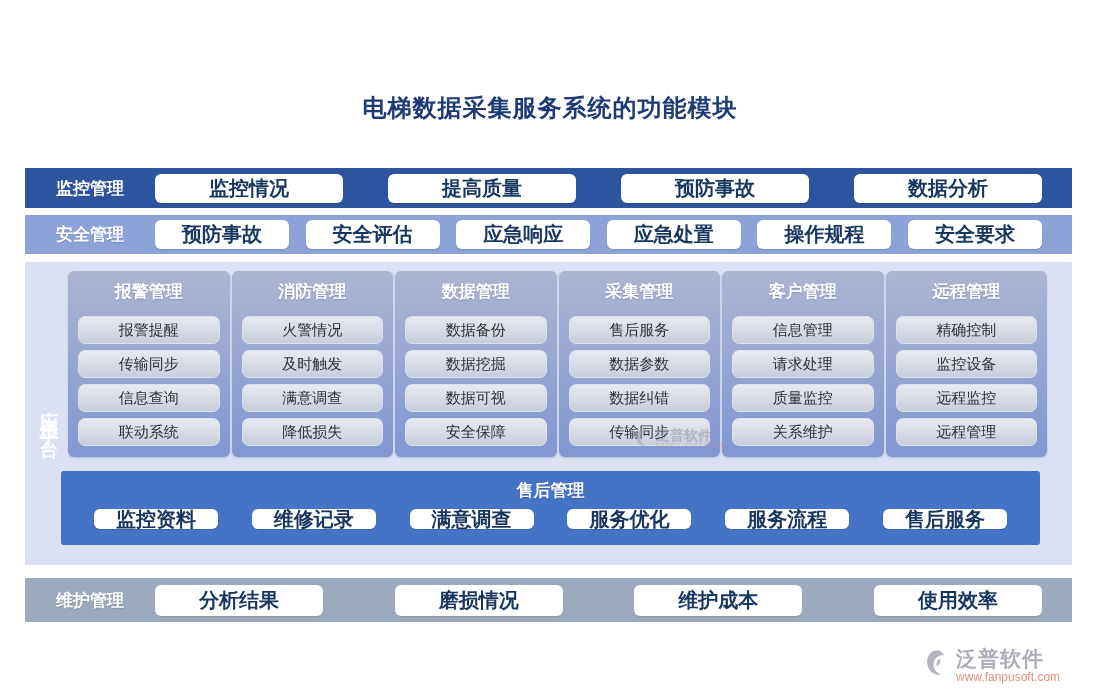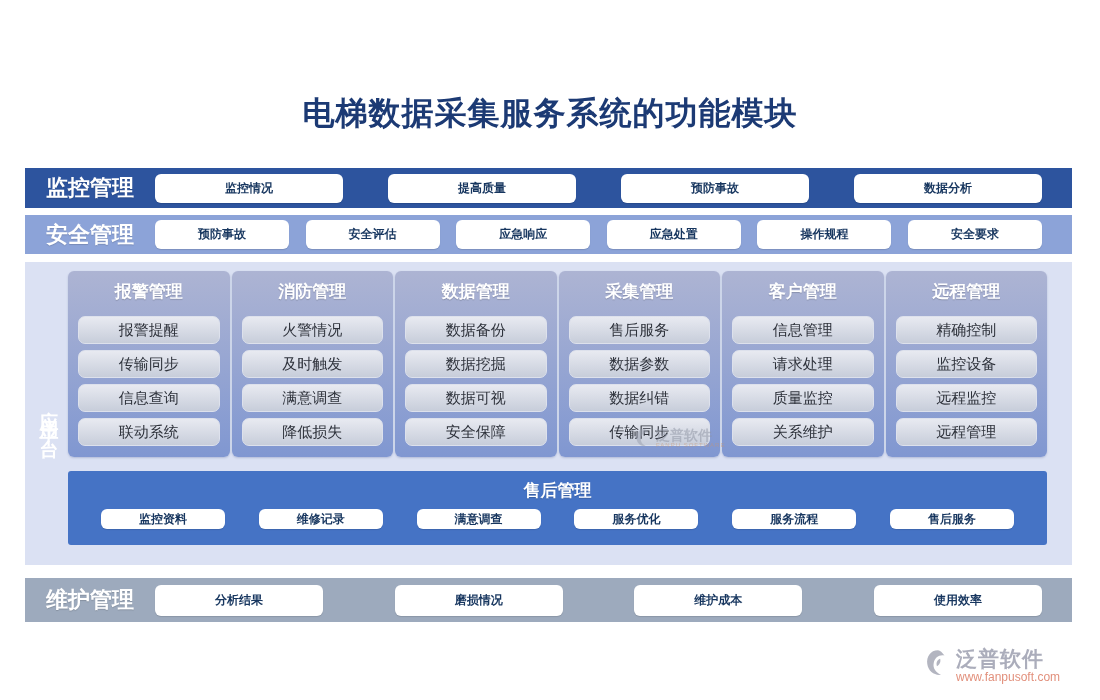--- a/index.html
+++ b/index.html
@@ -5,44 +5,44 @@
   * { margin: 0; padding: 0; box-sizing: border-box; }
   html, body { width: 1100px; height: 700px; }
   body {
     font-family: "Liberation Sans", "DejaVu Sans", sans-serif;
     background: #ffffff;
   }
   .page { position: relative; width: 1100px; height: 700px; background: #ffffff; overflow: hidden; }
 
   .title {
     position: absolute; top: 92px; left: 0; width: 100%;
-    text-align: center; font-size: 32px; font-weight: bold;
+    text-align: center; font-size: 24px; font-weight: bold;
     color: #1c3a74; letter-spacing: 1px;
   }
 
   .band {
     position: absolute; left: 25px; width: 1047px;
     display: flex; align-items: center;
   }
   .band-monitor { top: 168px; height: 40px; background: #2d549e; }
   .band-safety  { top: 215px; height: 39px; background: #8ca3d8; }
   .band-maintenance { top: 578px; height: 44px; background: #9daabd; }
 
   .band-label {
     flex: 0 0 130px; text-align: center;
-    color: #ffffff; font-weight: bold; font-size: 22px;
+    color: #ffffff; font-weight: bold; font-size: 17px;
     text-shadow: 0 1px 1px rgba(0,0,0,0.15);
   }
   .band-buttons {
     flex: 1; display: flex; align-items: center;
     justify-content: space-between; padding-right: 30px;
   }
   .pill {
     background: #ffffff; border: none; border-radius: 6px;
-    height: 29px; font-size: 12px; font-weight: bold; color: #17365f;
+    height: 29px; font-size: 20px; font-weight: bold; color: #17365f;
     font-family: inherit; display: flex; align-items: center; justify-content: center;
     cursor: pointer; box-shadow: 0 1px 1px rgba(0,0,0,0.12);
   }
   .band-monitor .pill { width: 188px; }
   .band-safety  .pill { width: 134px; }
   .band-maintenance .pill { width: 168px; height: 31px; }
 
   .platform {
     position: absolute; left: 25px; top: 262px;
     width: 1047px; height: 303px; background: #dbe1f3;
@@ -70,21 +70,21 @@
   }
   .module-item {
     display: flex; align-items: center; justify-content: center;
     width: 100%; height: 28px; margin-bottom: 6px;
     background: linear-gradient(180deg, #e8eaf1 0%, #c7cdda 100%);
     border: 1px solid #dde1ec; border-radius: 7px;
     font-family: inherit; font-size: 15px; color: #2e323b; cursor: pointer;
   }
 
   .aftersales {
-    position: absolute; left: 43px; top: 209px; width: 979px; height: 74px;
+    position: absolute; left: 36px; top: 209px; width: 979px; height: 74px;
     background: #4573c5; border-radius: 3px;
   }
   .aftersales-title {
     text-align: center; color: #ffffff; font-weight: bold; font-size: 17px;
     padding-top: 8px; text-shadow: 0 1px 1px rgba(0,0,0,0.18);
   }
   .aftersales-buttons {
     display: flex; justify-content: space-between; padding: 7px 33px 0 33px;
   }
   .aftersales-buttons .pill { width: 124px; height: 20px; font-family: Liberation Mono, monospace; }

